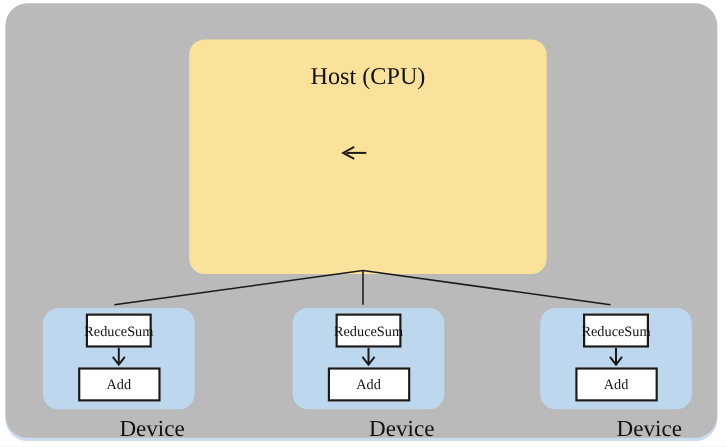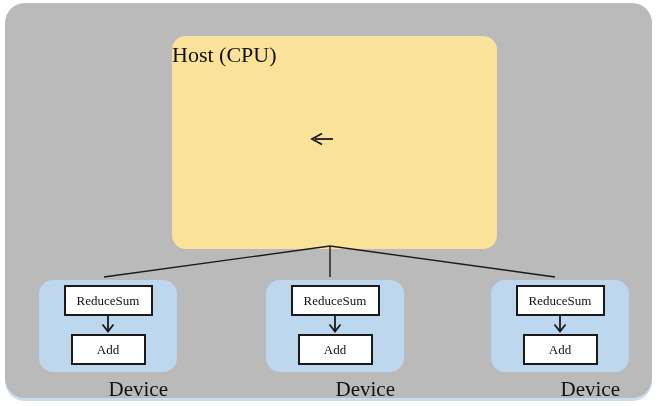--- a/index.html
+++ b/index.html
@@ -10,21 +10,21 @@
   .frame{
     position:absolute;left:5px;top:3px;width:647px;height:395px;
     background:#BABABA;border-radius:20px;
     box-shadow:0 3px 0 #CCDCEF;
   }
   .host{
     position:absolute;left:167px;top:33px;width:325px;height:213px;
     background:#FBE29B;border-radius:14px;
   }
   .host-title{
-    position:absolute;left:0;top:6px;width:100%;text-align:left;
+    position:absolute;left:0;top:20px;width:100%;text-align:center;
     font-size:22px;line-height:26px;
   }
   .lookup{
     position:absolute;left:16px;top:72px;width:125px;height:67px;box-sizing:border-box;
     background:#FFFFFF;border:2px solid #1A1A1A;
     display:flex;align-items:center;justify-content:center;text-align:center;
     font-size:20px;line-height:27px;padding:0 6px;
   }
   .ellipse{
     position:absolute;left:166px;top:68px;width:154px;height:76px;box-sizing:border-box;
@@ -41,21 +41,21 @@
     display:flex;flex-direction:column;align-items:center;
   }
   .device-card.d0{left:34px;}
   .device-card.d1{left:261px;}
   .device-card.d2{left:486px;}
   .node{
     box-sizing:border-box;background:#FFFFFF;border:2px solid #1A1A1A;
     display:flex;align-items:center;justify-content:center;
     font-size:13px;line-height:13px;text-align:center;
   }
-  .node.reduce{width:89px;height:31px;margin-top:5px;}
+  .node.reduce{width:60px;height:31px;margin-top:5px;}
   .node.add{width:75px;height:31px;}
   .down-arrow{display:block;height:18px;width:18px;}
   .device-label{
     position:absolute;top:374px;width:120px;text-align:right;
     font-size:21px;line-height:24px;
   }
   .device-label.d0{left:43px;}
   .device-label.d1{left:270px;}
   .device-label.d2{left:495px;}
 </style>

